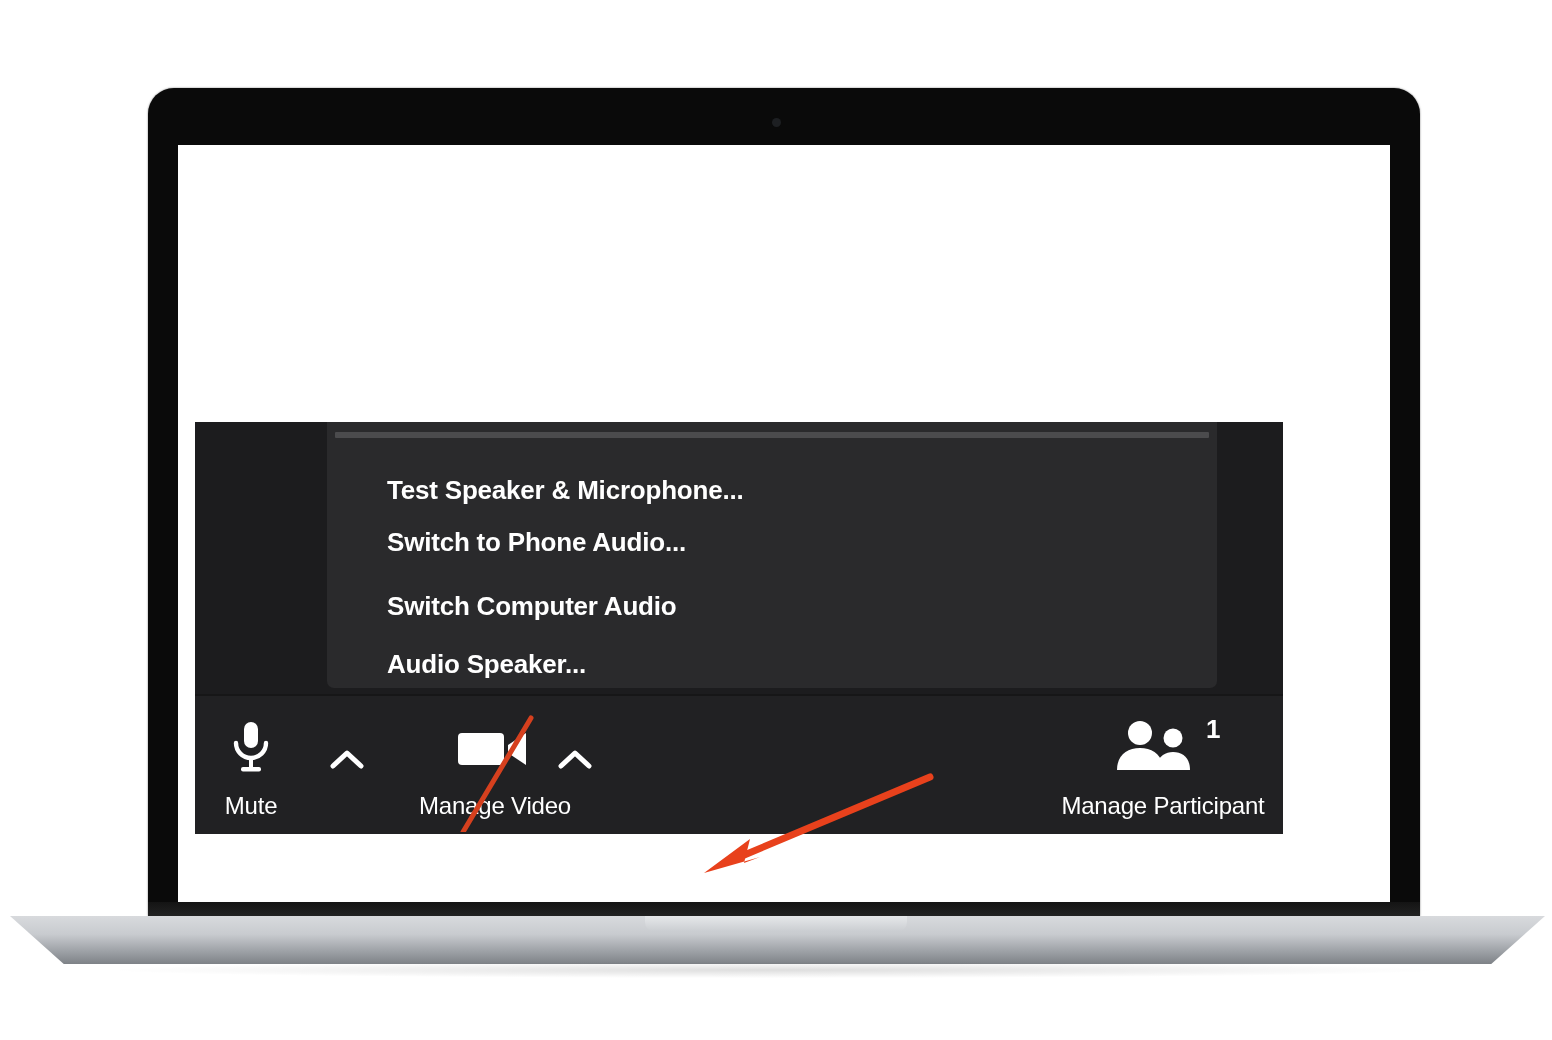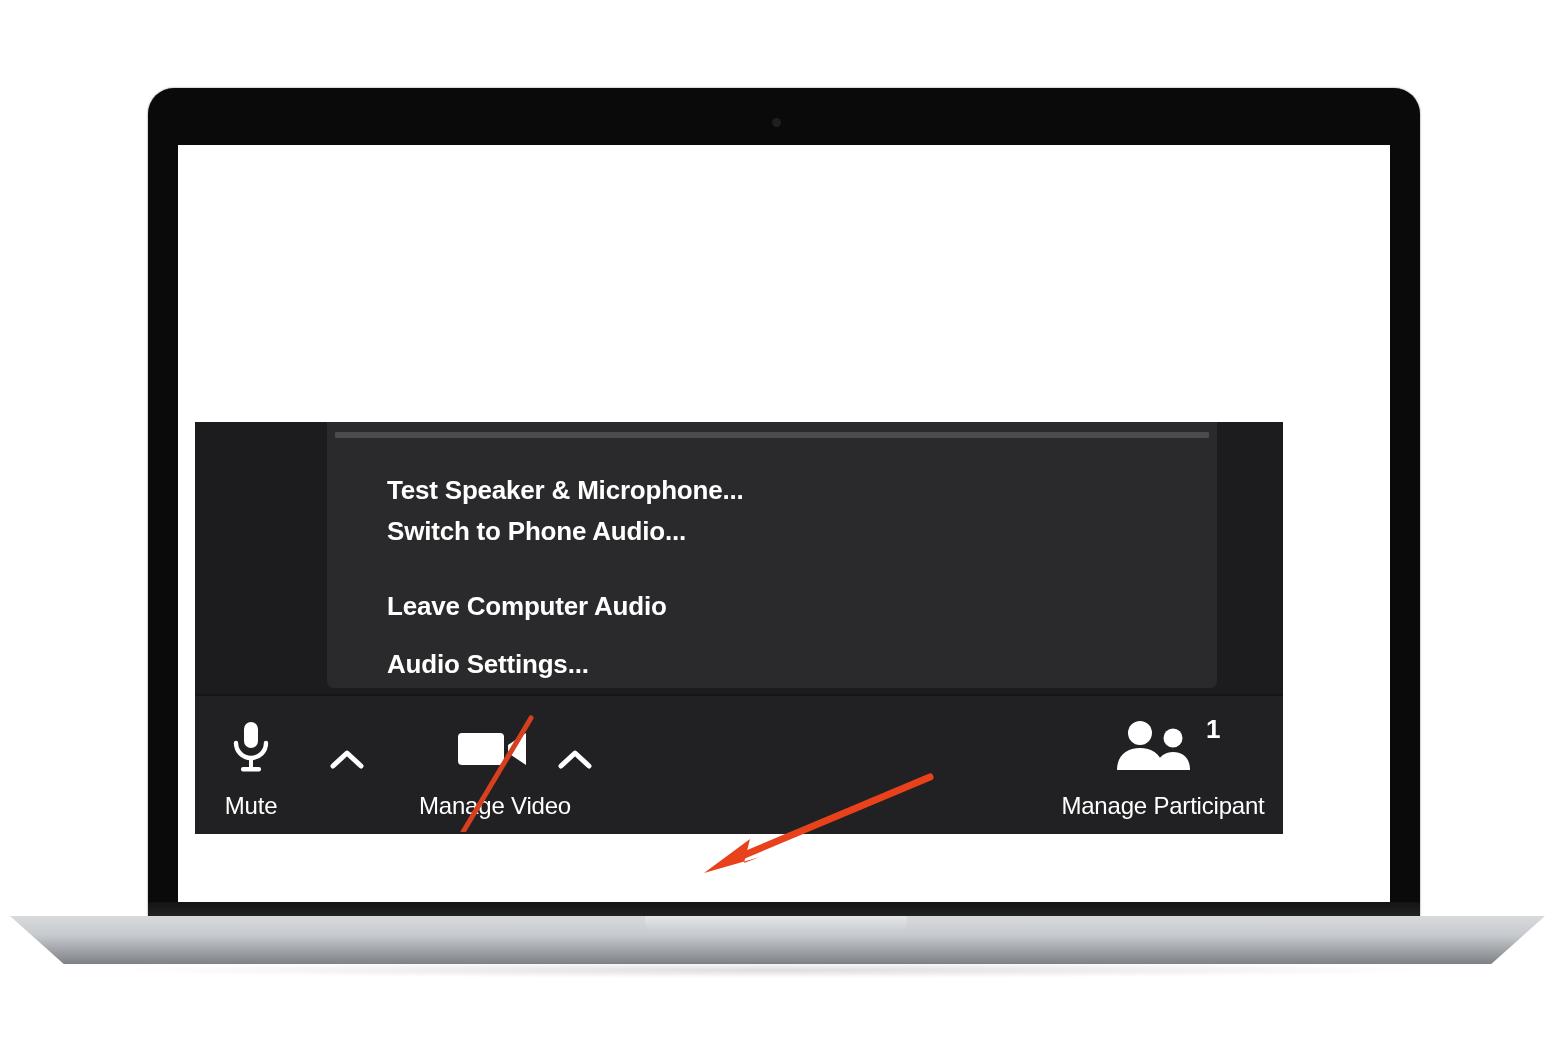--- a/index.html
+++ b/index.html
@@ -211,25 +211,25 @@
 
     <div id="laptop-screen">
 
       <div id="zoom-window">
 
         <div id="audio-menu-popup">
           <div id="audio-menu-divider"></div>
 
           <div class="menu-item" style="top:55px">Test Speaker &amp; Microphone...</div>
 
-          <div class="menu-item" style="top:96px">Switch to Phone Audio...</div>
-
-          <div class="menu-item" style="top:171px">Leave Computer Audio</div>
-
-          <div class="menu-item" style="top:229px">Audio Settings...</div>
+          <div class="menu-item" style="top:107px">Switch to Phone Audio...</div>
+
+          <div class="menu-item" style="top:171px">Switch Computer Audio</div>
+
+          <div class="menu-item" style="top:229px">Audio Speaker...</div>
         </div>
 
         <div id="zoom-toolbar">
 
           <div class="tb-btn" style="left:0px;width:112px">
             <span class="tb-icon">
               <svg width="44" height="56" viewBox="0 0 44 56">
                 <rect x="15" y="2" width="14" height="26" rx="7" fill="#ffffff"></rect>
                 <path d="M7 23 a15 15 0 0 0 30 0" fill="none" stroke="#ffffff" stroke-width="4.4" stroke-linecap="round"></path>
                 <rect x="20" y="37" width="4" height="10" fill="#ffffff"></rect>

